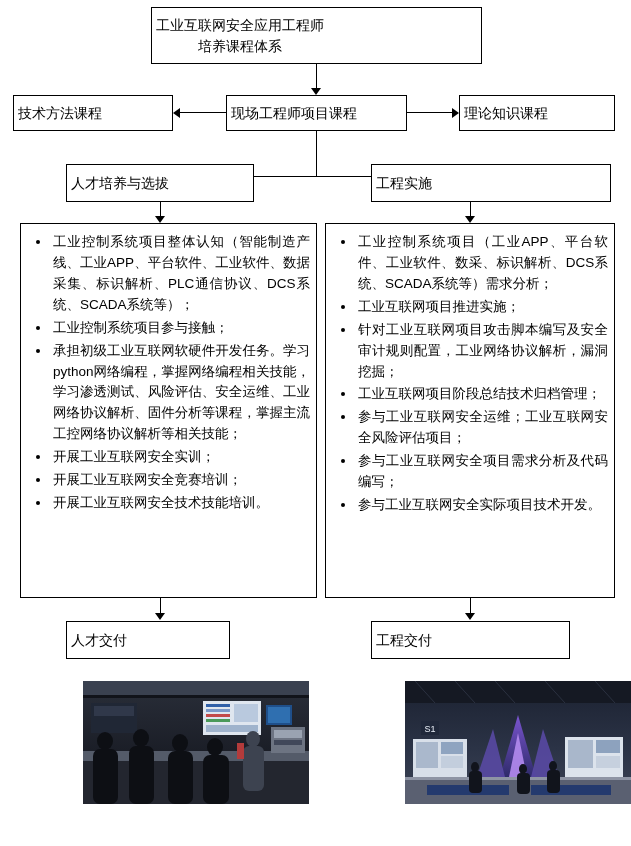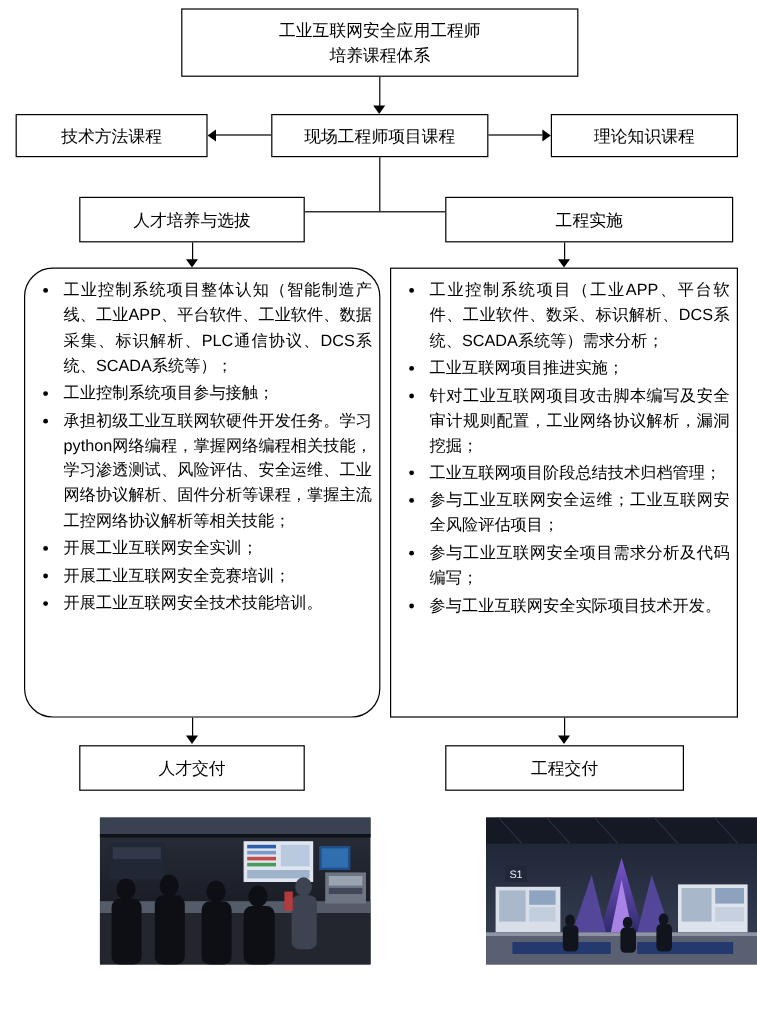--- a/index.html
+++ b/index.html
@@ -11,21 +11,20 @@
     position:relative;
     overflow:hidden;
   }
   .box{
     position:absolute;
     border:1px solid #000;
     background:#fff;
     box-sizing:border-box;
     display:flex;
     align-items:center;
-    justify-content:center;
     text-align:center;
     font-size:14px;
     line-height:1.5;
   }
   .box .inner{padding:2px 4px;white-space:pre-line;}
   .listbox{
     position:absolute;
     border:1px solid #000;
     background:#fff;
     box-sizing:border-box;
@@ -115,21 +114,21 @@
 <div class="box" style="left:371px;top:164px;width:240px;height:38px;">
   <div class="inner">工程实施</div>
 </div>
 
 <div class="line vline" style="left:160px;top:202px;height:16px;"></div>
 <div class="arrow-down" style="left:155px;top:216px;"></div>
 
 <div class="line vline" style="left:470px;top:202px;height:16px;"></div>
 <div class="arrow-down" style="left:465px;top:216px;"></div>
 
-<div class="listbox" style="left:20px;top:223px;width:297px;height:375px;border-radius:24px;">
+<div class="listbox" style="left:20px;top:223px;width:297px;height:375px;">
   <ul>
     <li>工业控制系统项目整体认知（智能制造产线、工业APP、平台软件、工业软件、数据采集、标识解析、PLC通信协议、DCS系统、SCADA系统等）；</li>
     <li>工业控制系统项目参与接触；</li>
     <li>承担初级工业互联网软硬件开发任务。学习python网络编程，掌握网络编程相关技能，学习渗透测试、风险评估、安全运维、工业网络协议解析、固件分析等课程，掌握主流工控网络协议解析等相关技能；</li>
     <li>开展工业互联网安全实训；</li>
     <li>开展工业互联网安全竞赛培训；</li>
     <li>开展工业互联网安全技术技能培训。</li>
   </ul>
 </div>
 
@@ -144,21 +143,21 @@
     <li>参与工业互联网安全实际项目技术开发。</li>
   </ul>
 </div>
 
 <div class="line vline" style="left:160px;top:598px;height:16px;"></div>
 <div class="arrow-down" style="left:155px;top:613px;"></div>
 
 <div class="line vline" style="left:470px;top:598px;height:16px;"></div>
 <div class="arrow-down" style="left:465px;top:613px;"></div>
 
-<div class="box" style="left:66px;top:621px;width:188px;height:38px;">
+<div class="box" style="left:66px;top:621px;width:164px;height:38px;">
   <div class="inner">人才交付</div>
 </div>
 
 <div class="box" style="left:371px;top:621px;width:199px;height:38px;">
   <div class="inner">工程交付</div>
 </div>
 
 <div class="photo" style="left:47px;top:681px;width:226px;height:123px;">
   <svg width="226" height="123" viewBox="0 0 226 123">
     <defs>

